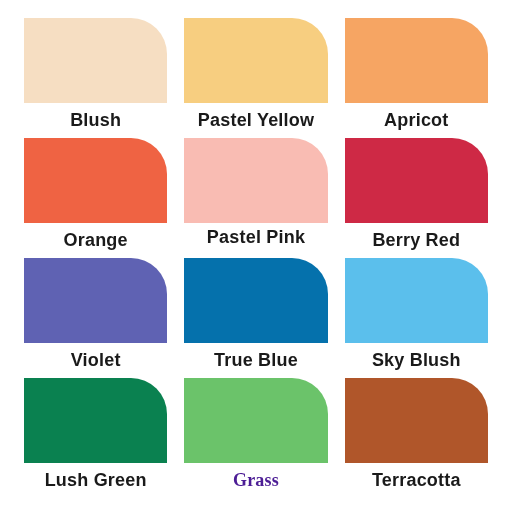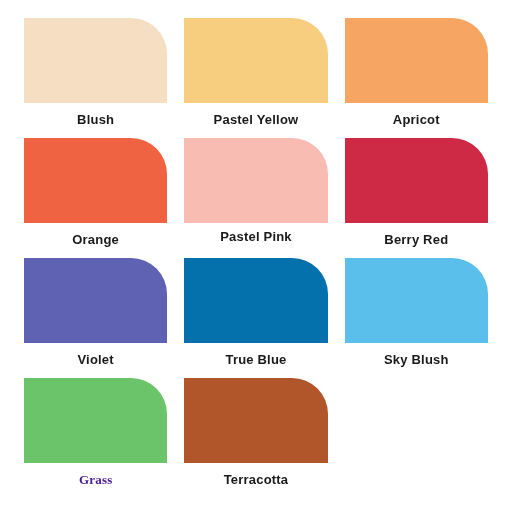--- a/index.html
+++ b/index.html
@@ -41,21 +41,21 @@
     border-top-right-radius: 36px;
     border-top-left-radius: 0;
     border-bottom-right-radius: 0;
     border-bottom-left-radius: 0;
     background-color: #cccccc;
   }
 
   .swatch-label {
     margin-top: 9px;
     text-align: center;
-    font-size: 13px;
+    font-size: 18px;
     font-weight: bold;
     color: #1a1a1a;
     letter-spacing: 0.2px;
     line-height: 16px;
     font-family: "Liberation Sans", sans-serif;
   }
 </style>
 </head>
 <body style="background: rgb(255, 255, 255);">
 
@@ -99,20 +99,24 @@
   <div class="swatch-cell">
     <div class="swatch-chip" style="background-color: rgb(5, 113, 172);"></div>
     <div class="swatch-label" style="color: rgb(26, 26, 26);">True Blue</div>
   </div>
 
   <div class="swatch-cell">
     <div class="swatch-chip" style="background-color: rgb(91, 191, 236);"></div>
     <div class="swatch-label" style="color: rgb(26, 26, 26);">Sky Blush</div>
   </div>
 
+  <div class="swatch-cell">
+    <div class="swatch-chip" style="background-color: rgb(10, 129, 80);"></div>
+    <div class="swatch-label" style="color: rgb(26, 26, 26);">Lush Green</div>
+  </div>
 
   <div class="swatch-cell">
     <div class="swatch-chip" style="background-color: rgb(107, 195, 106);"></div>
     <div class="swatch-label" style="color: #4c1d95; font-family: Liberation Serif, serif;">Grass</div>
   </div>
 
   <div class="swatch-cell">
     <div class="swatch-chip" style="background-color: rgb(176, 86, 42);"></div>
     <div class="swatch-label" style="color: rgb(26, 26, 26);">Terracotta</div>
   </div>

